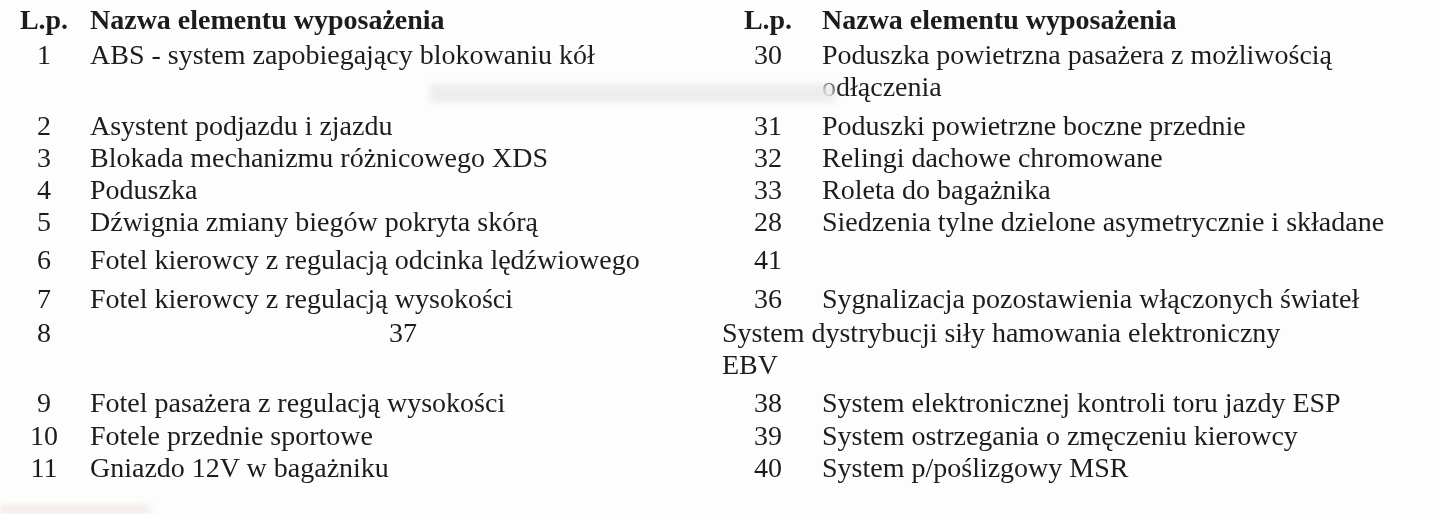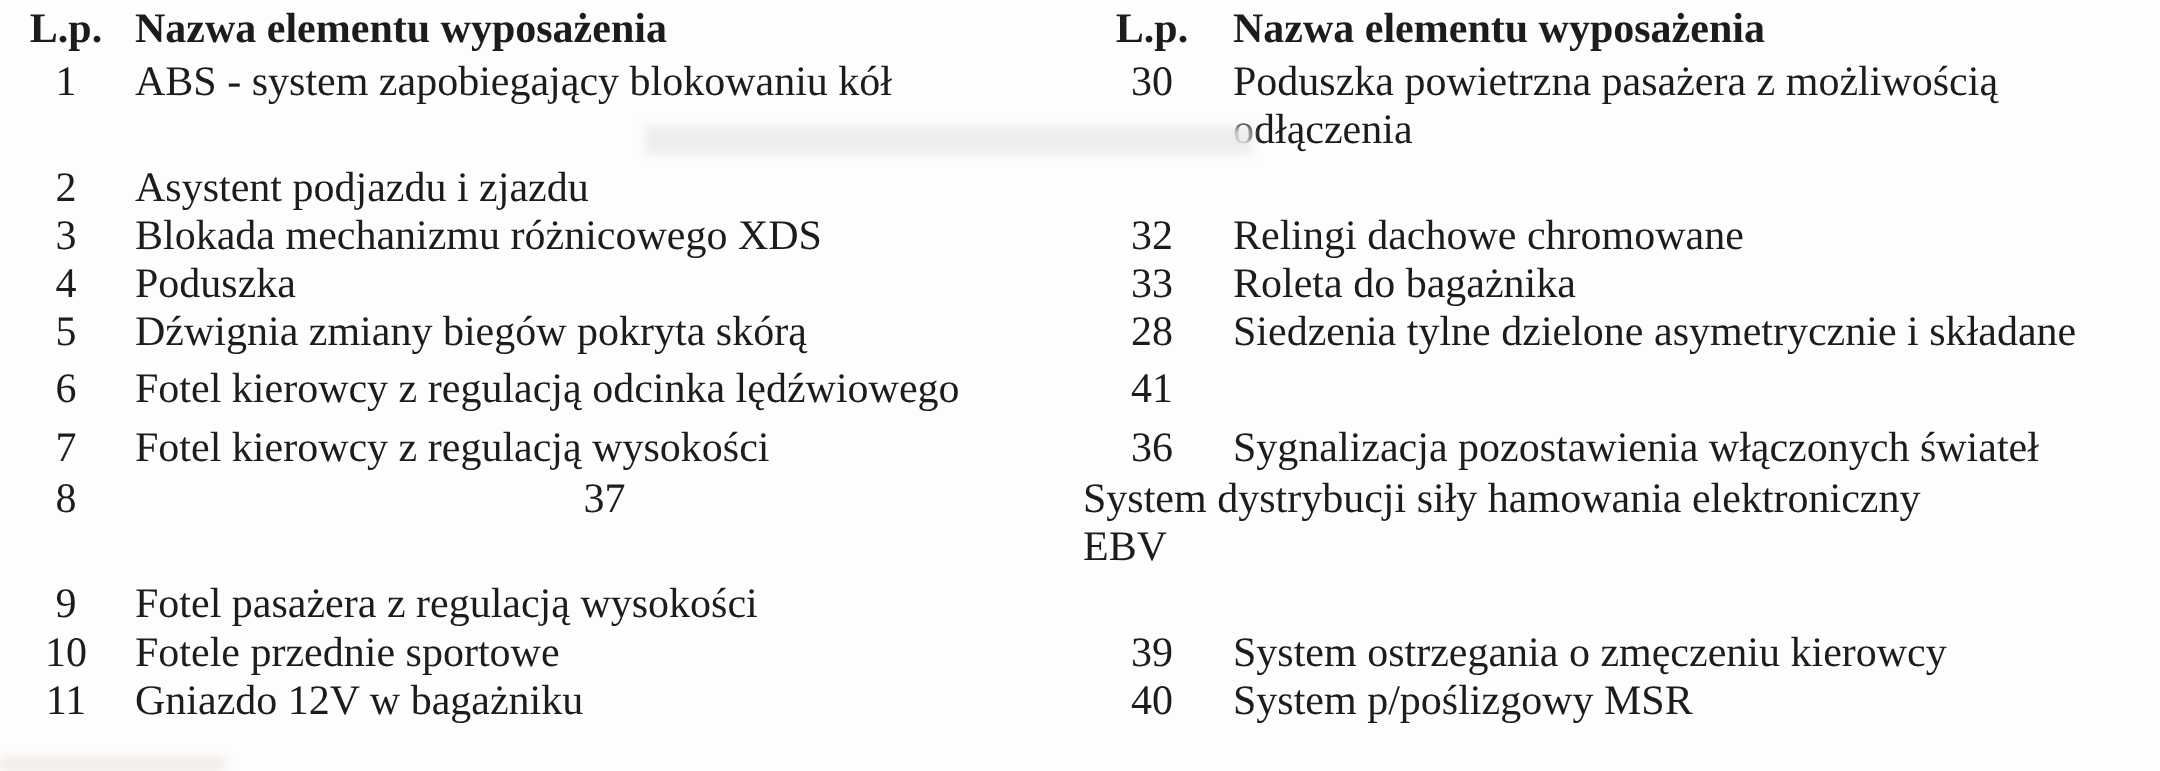--- a/index.html
+++ b/index.html
@@ -56,20 +56,22 @@
       <div class="cell num">1</div>
       <div class="cell name">ABS - system zapobiegający blokowaniu kół</div>
       <div class="cell num">30</div>
       <div class="cell name-right">Poduszka powietrzna pasażera z możliwością
 odłączenia</div>
     </div>
 
     <div class="grid-row">
       <div class="cell num">2</div>
       <div class="cell name">Asystent podjazdu i zjazdu</div>
+      <div class="cell num">31</div>
+      <div class="cell name-right">Poduszki powietrzne boczne przednie</div>
     </div>
 
     <div class="grid-row">
       <div class="cell num">3</div>
       <div class="cell name">Blokada mechanizmu różnicowego XDS</div>
       <div class="cell num">32</div>
       <div class="cell name-right">Relingi dachowe chromowane</div>
     </div>
 
     <div class="grid-row">
@@ -102,20 +104,22 @@
     <div class="grid-row">
       <div class="cell num">8</div>
       <div class="cell num">37</div>
       <div class="cell name-right">System dystrybucji siły hamowania elektroniczny
 EBV</div>
     </div>
 
     <div class="grid-row">
       <div class="cell num">9</div>
       <div class="cell name">Fotel pasażera z regulacją wysokości</div>
+      <div class="cell num">38</div>
+      <div class="cell name-right">System elektronicznej kontroli toru jazdy ESP</div>
     </div>
 
     <div class="grid-row">
       <div class="cell num">10</div>
       <div class="cell name">Fotele przednie sportowe</div>
       <div class="cell num">39</div>
       <div class="cell name-right">System ostrzegania o zmęczeniu kierowcy</div>
     </div>
 
     <div class="grid-row">

